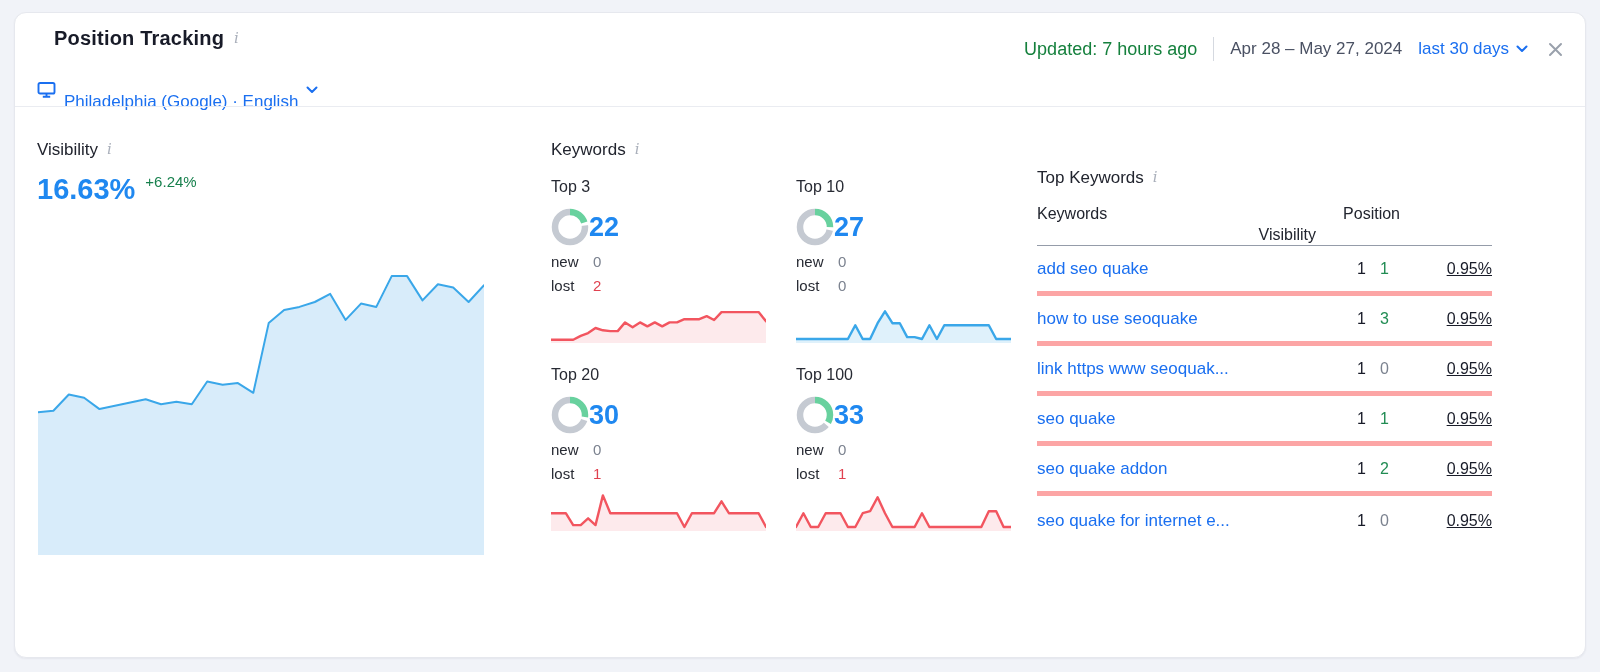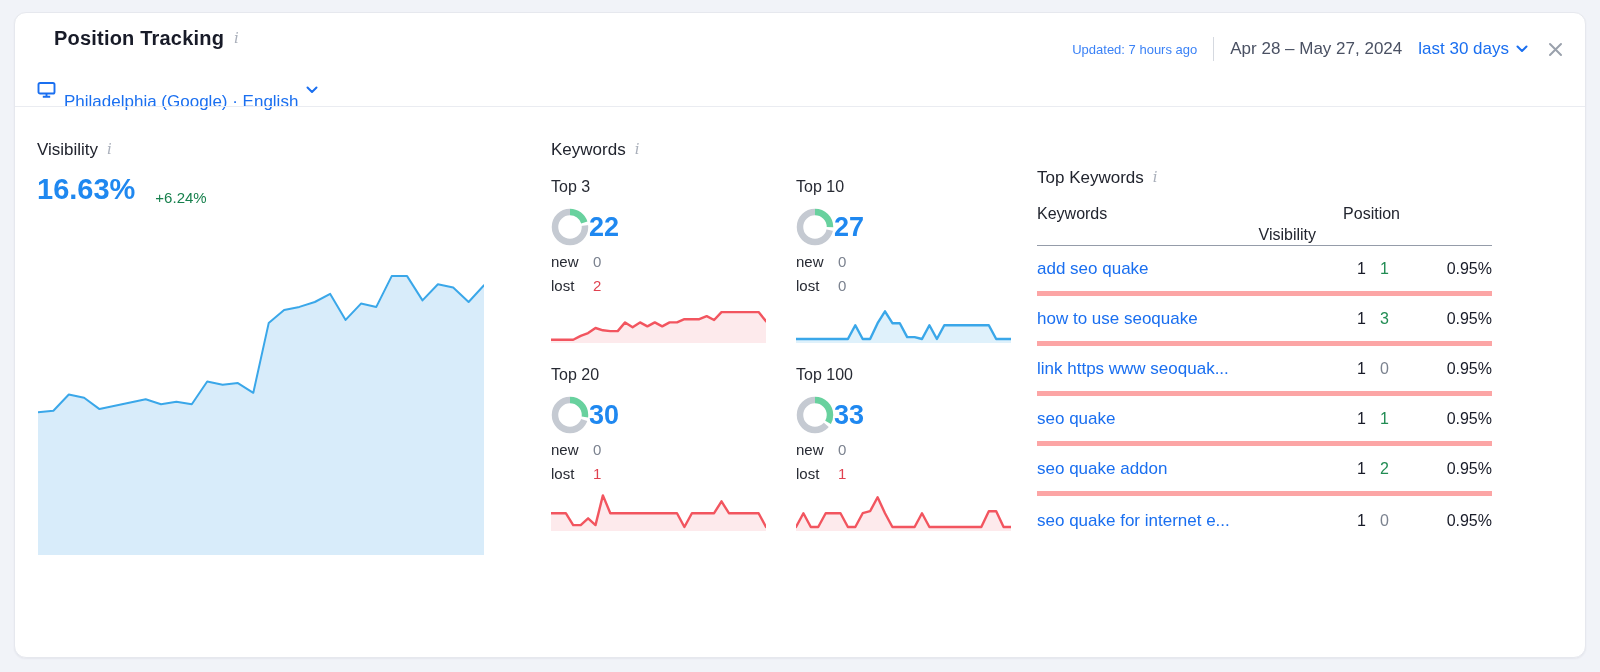--- a/index.html
+++ b/index.html
@@ -7,34 +7,34 @@
   .card { position:absolute; left:14px; top:12px; width:1572px; height:646px; background:#ffffff;
           border:1px solid #e6e8ee; border-radius:12px; box-shadow:0 1px 2px rgba(30,40,60,.06); }
 
   
   .title-row { position:absolute; left:22px; top:14px; display:flex; align-items:center; gap:10px; }
   .card-title { font-size:20px; font-weight:700; color:#181b28; letter-spacing:.2px;margin-left:17px; }
   .info-i { font-family:"DejaVu Serif", serif; font-style:italic; font-size:15px; color:#aab0bb; padding-bottom:2px; }
   .subheader { position:absolute; left:22px; top:55px; display:flex; align-items:center; gap:8px; cursor:pointer; }
   .subheader .loc { font-size:17px; color:#1a6ff0;margin-top:24px; }
   .header-right { position:absolute; right:22px; top:24px; display:flex; align-items:center; gap:16px; }
-  .updated { font-size:13px; color:#3b82f6; }
+  .updated { font-size:18px; color:#15803d; }
   .vdiv { width:1px; height:24px; background:#d5d9e0; }
   .daterange { font-size:17px; color:#4a5163; }
   .period { display:flex; align-items:center; gap:7px; cursor:pointer; }
   .period span { font-size:17px; color:#1a6ff0; font-weight:500; }
   .close-btn { margin-left:4px; cursor:pointer; display:flex; align-items:center; }
   .header-divider { position:absolute; left:0; right:0; top:93px; height:1px; background:#eaecf1; }
 
   
   .sec-title { font-size:17px; color:#22252f; display:flex; align-items:center; gap:9px; }
 
   
   .vis-col { position:absolute; left:22px; top:127px; width:452px; }
-  .vis-value-row { margin-top:13px; display:flex; align-items:flex-end; gap:20px; }
+  .vis-value-row { margin-top:13px; display:flex; align-items:flex-start; gap:10px; }
   .vis-value { font-size:29px; font-weight:700; color:#1f88f0; }
   .vis-delta { font-size:15px; color:#17804d; }
   .vis-chart { position:absolute; left:23px; top:240px; }
   .report-btn { position:absolute; left:21px; top:568px; height:38px; padding:0 17px; font-size:16px;
     color:#5a6170; background:#f5f6f8; border:1px solid #c8ccd5; border-radius:9px; cursor:pointer;
     font-family:"Liberation Sans", sans-serif; }
 
   
   .kw-col { position:absolute; left:536px; top:127px; width:462px; }
   .bucket-grid { margin-top:18px; display:grid; grid-template-columns:215px 215px; column-gap:30px; row-gap:23px; }
@@ -57,21 +57,21 @@
   .tk-h.pos { grid-column:2 / 4; text-align:right; }
   .tk-h.vis { text-align:right; }
   .tk-row { display:grid; grid-template-columns:1fr 50px 34px 92px; align-items:center; height:50px;
             border-bottom:5px solid #fca5a5; }
   .tk-row:last-child { border-bottom:none; }
   .tk-kw { font-size:17px; color:#1a6ff0; cursor:pointer; white-space:nowrap; overflow:hidden; }
   .tk-pos { font-size:16px; color:#181b28; text-align:right; }
   .tk-diff { font-size:16px; padding-left:14px; }
   .diff-up { color:#218c53; }
   .diff-zero { color:#7b828f; }
-  .tk-vis { font-size:16px; color:#181b28; text-align:right; }
+  .tk-vis { font-size:16px; color:#181b28; text-align:right;text-decoration:underline; }
 </style>
 </head>
 <body>
 
 <div class="card">
 
   <div class="title-row">
     <span class="card-title">Position Tracking</span>
     <span class="info-i">i</span>
   </div>

